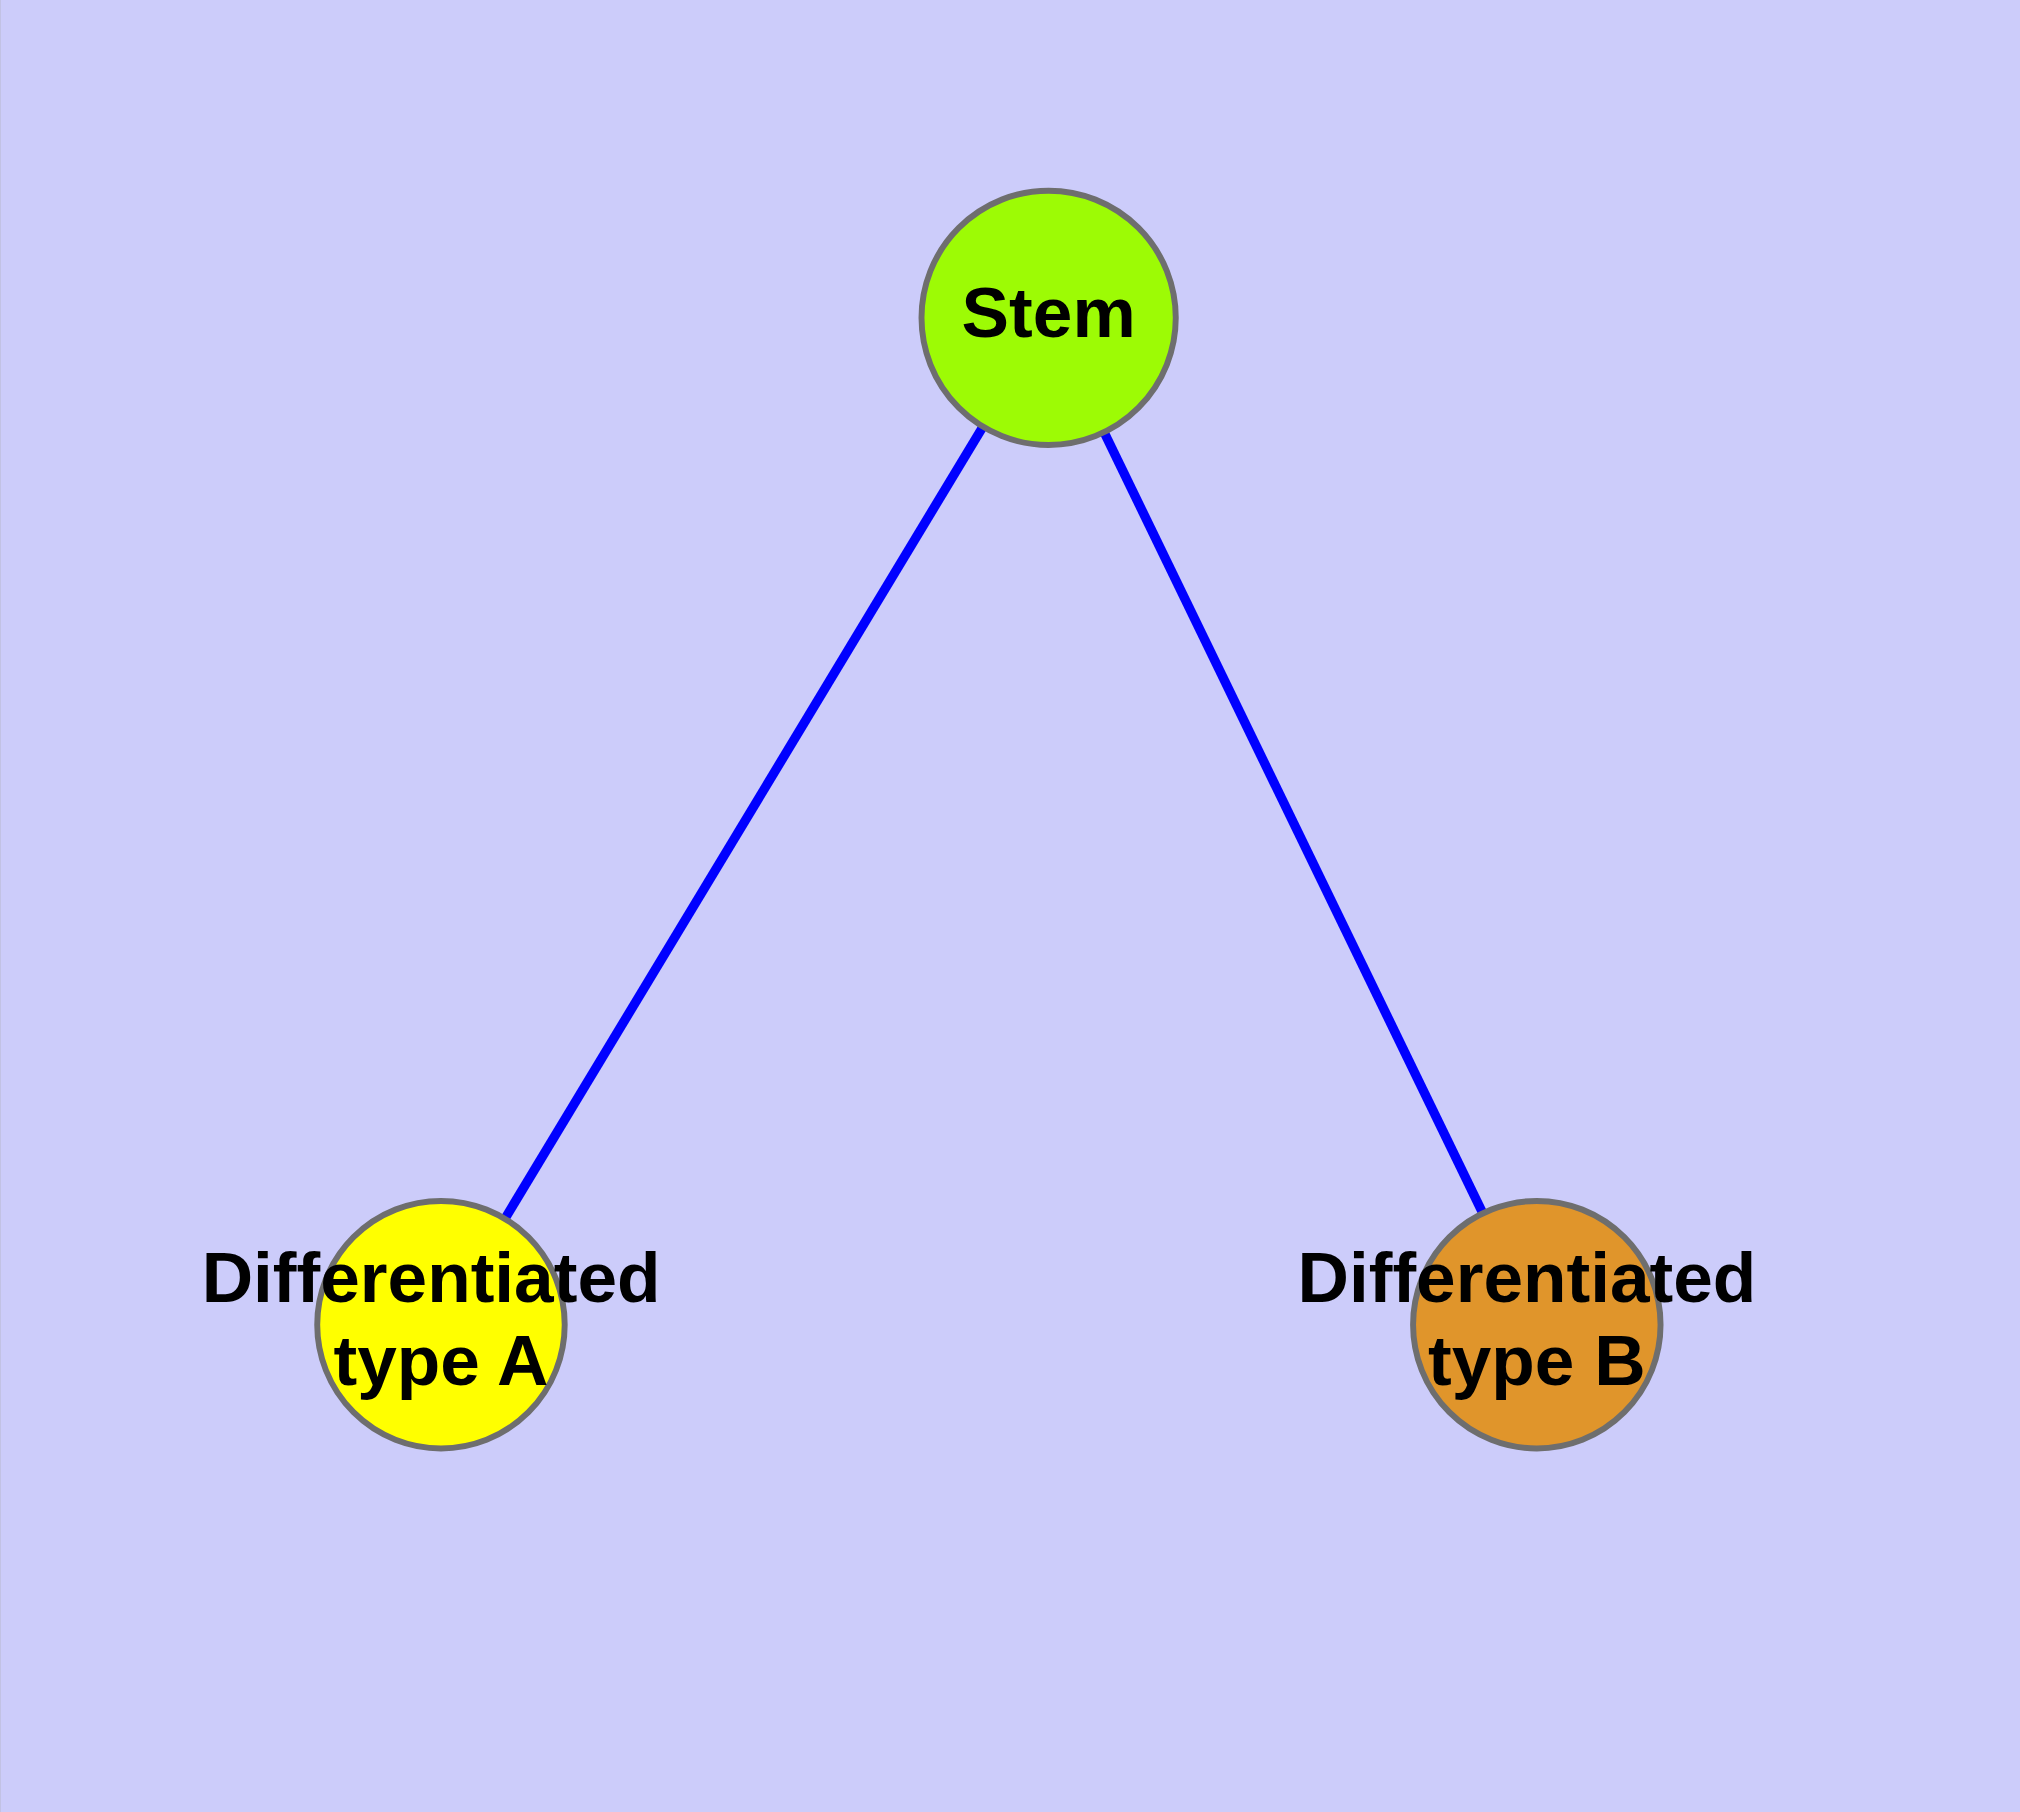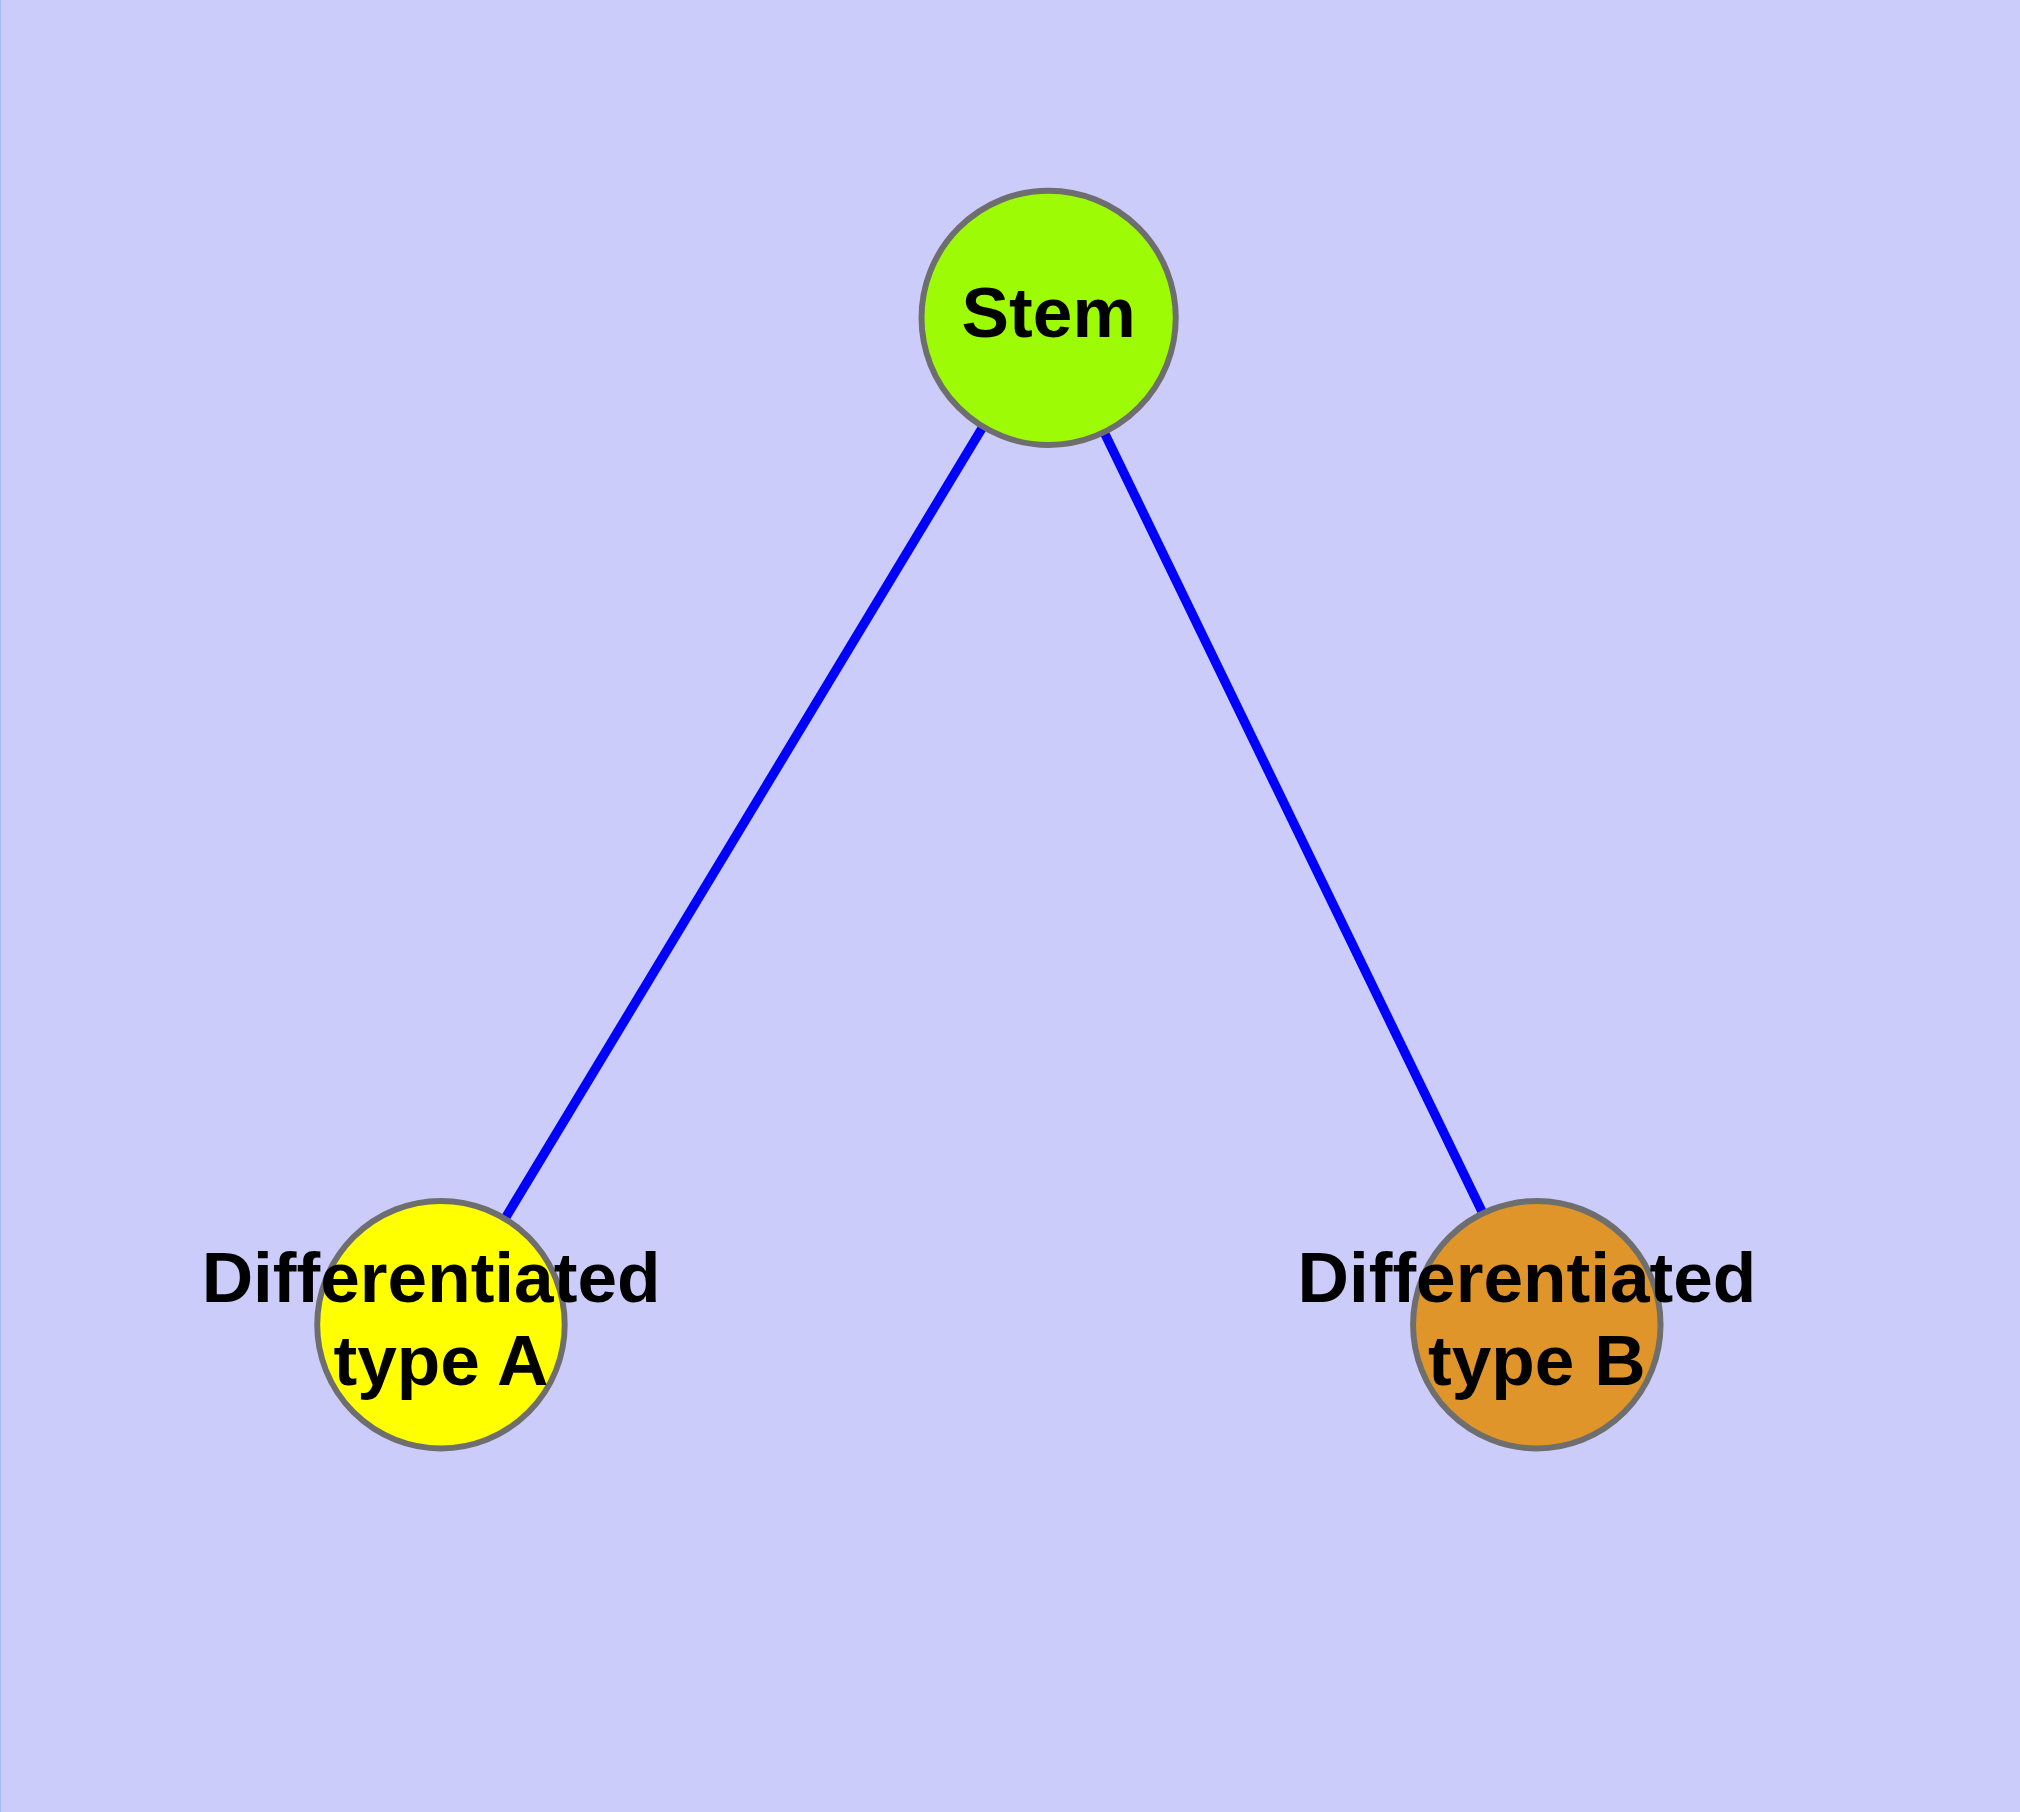--- a/index.html
+++ b/index.html
@@ -38,21 +38,21 @@
     stroke: #6e6e6e;
   }
   .edge-line {
     stroke: #0000ff;
     stroke-linecap: butt;
   }
 </style>
 </head>
 <body style="background: rgb(204, 204, 250);">
 
-<div id="canvas" style="width: 2021px; height: 1812px; background: #3b82f6;">
+<div id="canvas" style="width: 2021px; height: 1812px; background: #a3a3a3;">
   <svg id="graph-svg" viewBox="0 0 2384 2138" xmlns="http://www.w3.org/2000/svg" style="width: 2021px; height: 1812px;">
 
     <rect x="0" y="0" width="2384" height="2138" fill="#ccccfa"></rect>
 
     <g>
       <line class="edge-line" id="edge-stem-a" x1="1158.4586181112104" y1="505.1355114140614" x2="596.474503418032" y2="1436.2891073073613" stroke="#0000ff" stroke-width="11"></line>
       <line class="edge-line" id="edge-stem-b" x1="1303.313572990944" y1="511.77174429382234" x2="1748.4315210351333" y2="1429.8275121349625" stroke="#0000ff" stroke-width="11"></line>
     </g>
 
     <g>

